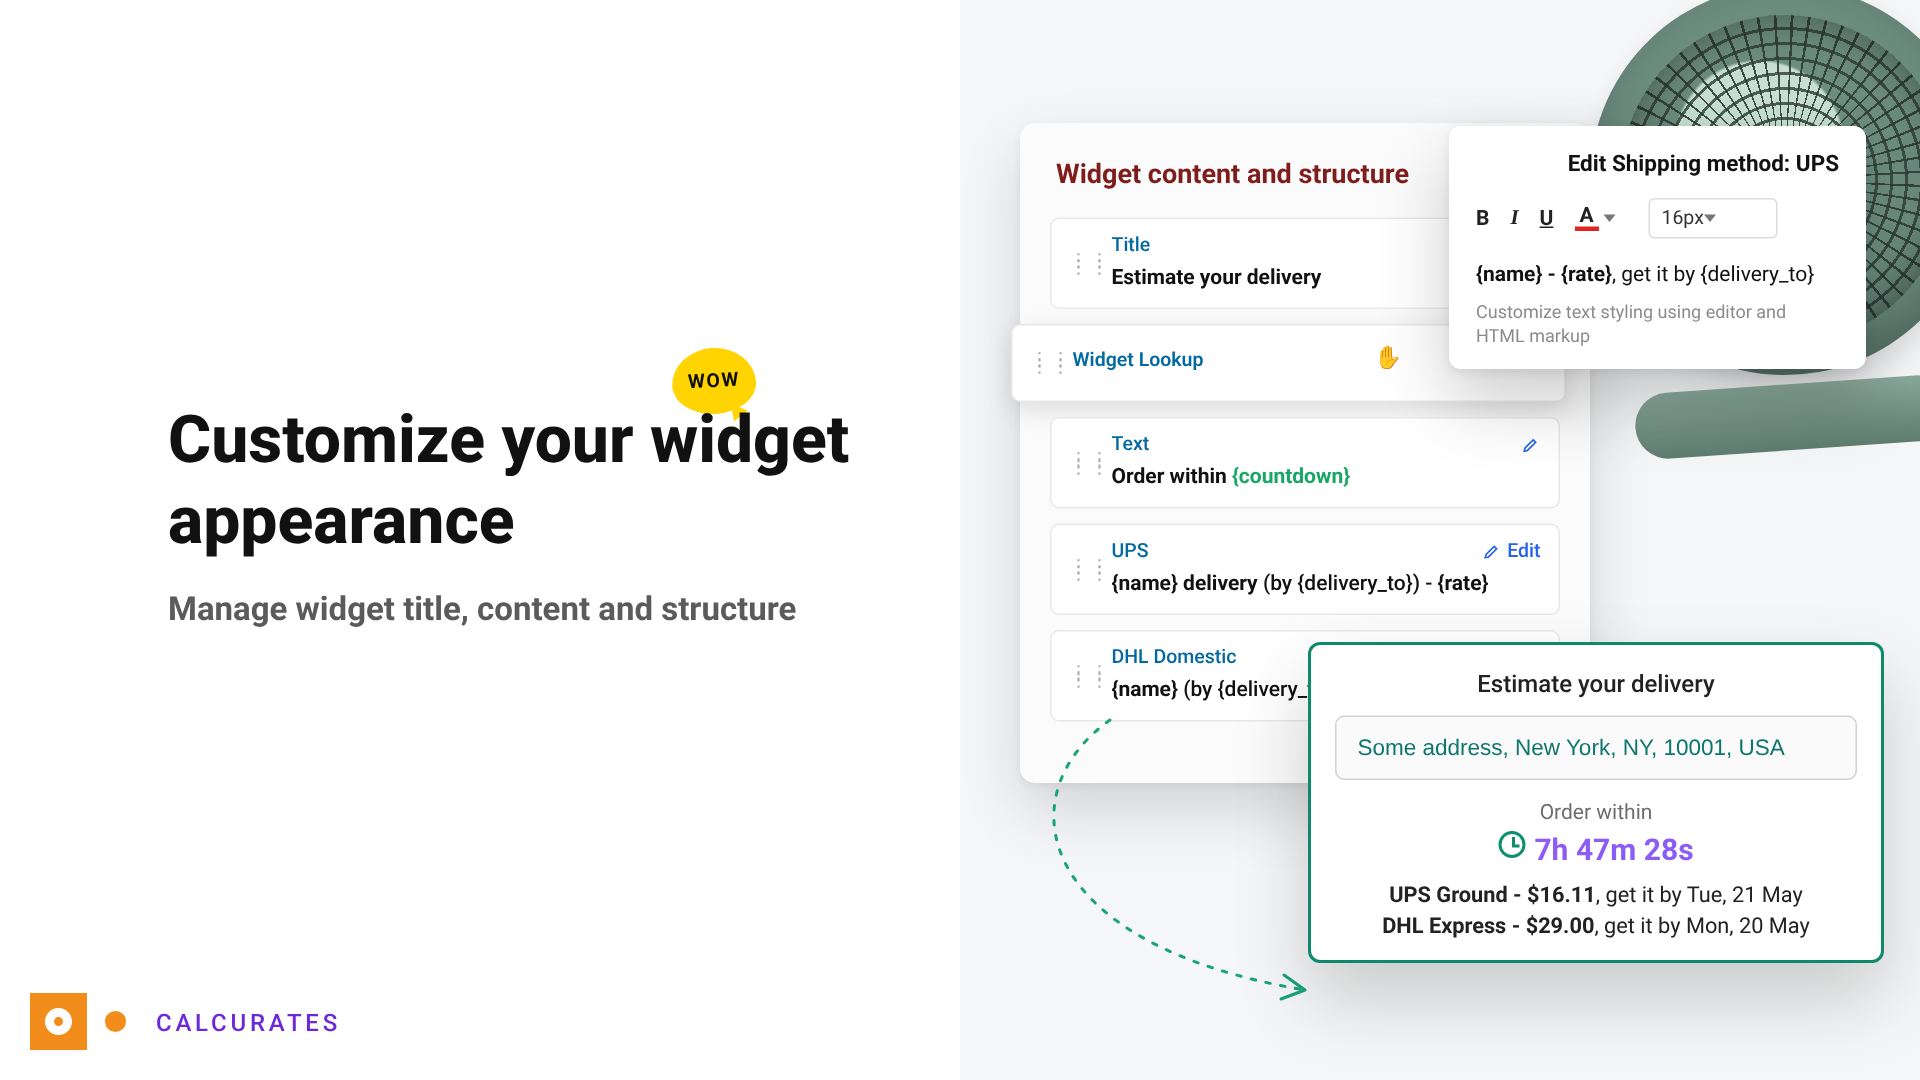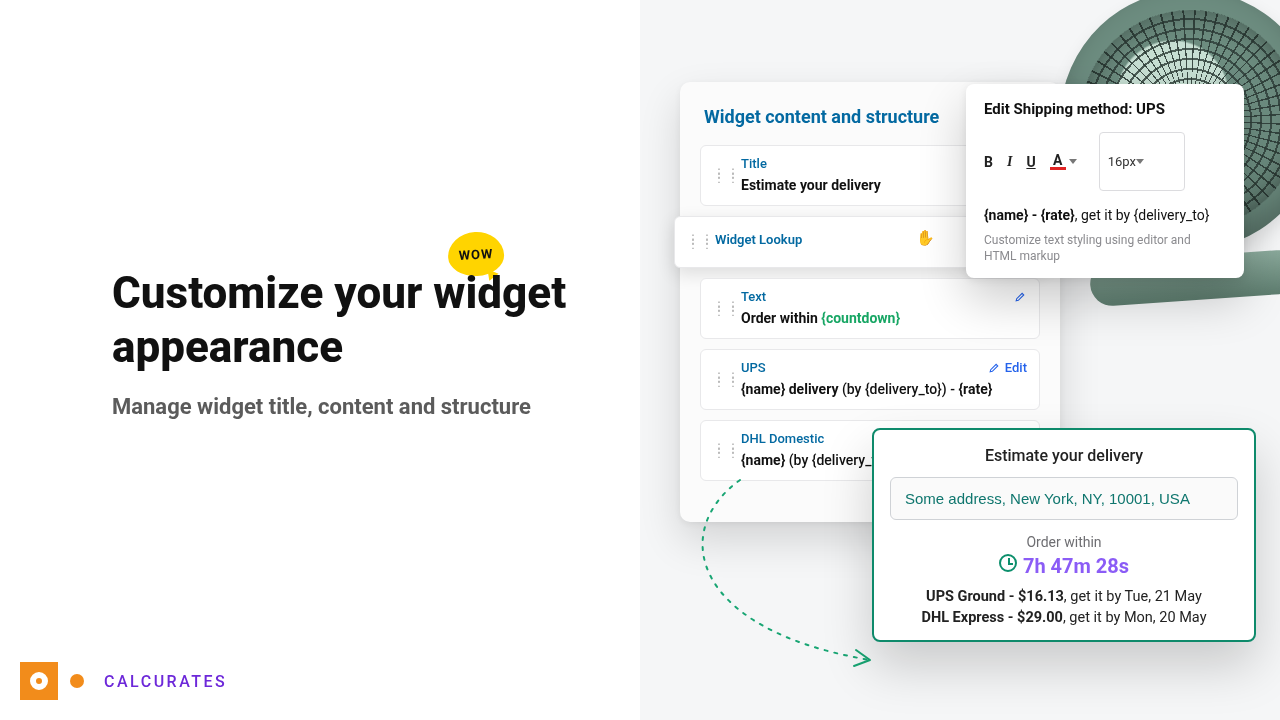--- a/index.html
+++ b/index.html
@@ -75,21 +75,21 @@
     border-radius:22px;
     transform: rotate(-4deg);
   }
 
   
   .config-card {
     position:absolute; left:40px; top:82px; width:380px; height:440px;
     background:#fbfbfb; border-radius:10px; box-shadow:0 18px 42px rgba(0,0,0,.14), 0 2px 6px rgba(0,0,0,.06);
     padding:24px 20px;
   }
-  .config-title { font-size:18px; font-weight:700; color:#0369a1; margin:0 0 18px 4px; }
+  .config-title { font-size:18px; font-weight:700; color:#7f1d1d; margin:0 0 18px 4px; }
   .row {
     background:#fff; border:1px solid #e8e8ea; border-radius:6px; padding:10px 12px 12px 40px;
     margin-bottom:10px; position:relative; min-height:52px;
   }
   .row .handle {
     position:absolute; left:12px; top:50%; transform:translateY(-50%);
     width:12px; color:#a6a6a6; font-size:12px; line-height:5px; letter-spacing:2px;
   }
   .row-head { display:flex; justify-content:space-between; align-items:center; }
   .row-label { font-size:13px; color:#0369a1; font-weight:500; }
@@ -102,29 +102,29 @@
 
   .row.address { padding:12px 12px 12px 40px; }
   .row.address .hand { position:absolute; right:108px; top:12px; font-size:15px; }
 
   
   .editor {
     position:absolute; left:326px; top:84px; width:278px; background:#fff; border-radius:8px;
     box-shadow:0 22px 48px rgba(0,0,0,.20), 0 2px 8px rgba(0,0,0,.08); padding:16px 18px 14px;
     z-index:3;
   }
-  .editor-title { font-size:15px; font-weight:700; color:#111; margin-bottom:14px; }
+  .editor-title { font-size:15px; font-weight:700; color:#111; margin-bottom:14px;text-align:right; }
   .toolbar { display:flex; align-items:center; gap:14px; margin-bottom:14px; }
   .tb-btn { font-size:14px; font-weight:700; color:#222; cursor:pointer; display:flex; align-items:center; gap:3px; }
   .tb-btn.it { font-style:italic; font-family:Georgia, serif; }
   .tb-btn.un { text-decoration:underline; }
   .tb-color-swatch { display:inline-block; width:16px; text-align:center; border-bottom:3px solid #e02424; line-height:14px; }
   .caret { width:0;height:0;border-left:4px solid transparent;border-right:4px solid transparent;border-top:5px solid #777; }
   .font-size {
-    margin-left:8px; border:1px solid #dcdcdf; border-radius:4px; padding:21px 8px;
+    margin-left:8px; border:1px solid #dcdcdf; border-radius:4px; padding:5px 8px;
     font-size:13px; color:#333; display:flex; align-items:center; min-width:86px; cursor:pointer;
   }
   .editor-body { font-size:14px; color:#111; margin-bottom:7px; line-height:20px; }
   .editor-body b { font-weight:700; }
   .editor-help { font-size:12px; color:#8b8b8f; line-height:16px; }
 
   
   .preview {
     position:absolute; left:232px; top:428px; width:384px; background:#fff;
     border:2px solid #0e8a6b; border-radius:8px; padding:16px 16px 14px; z-index:4;
@@ -274,20 +274,20 @@
 
   <div class="preview">
     <div class="preview-title">Estimate your delivery</div>
     <input class="preview-input" value="Some address, New York, NY, 10001, USA" style="">
     <div class="preview-sub">Order within</div>
     <div class="preview-count">
       <span class="clock"></span>
       <span>7h 47m 28s</span>
     </div>
     <div class="preview-line">
-      <b>UPS Ground - $16.13</b><span>, get it by Tue, 21 May</span>
+      <b>UPS Ground - $16.11</b><span>, get it by Tue, 21 May</span>
     </div>
     <div class="preview-line">
       <b>DHL Express - $29.00</b><span>, get it by Mon, 20 May</span>
     </div>
   </div>
 
 </div>
 
 </body></html>

